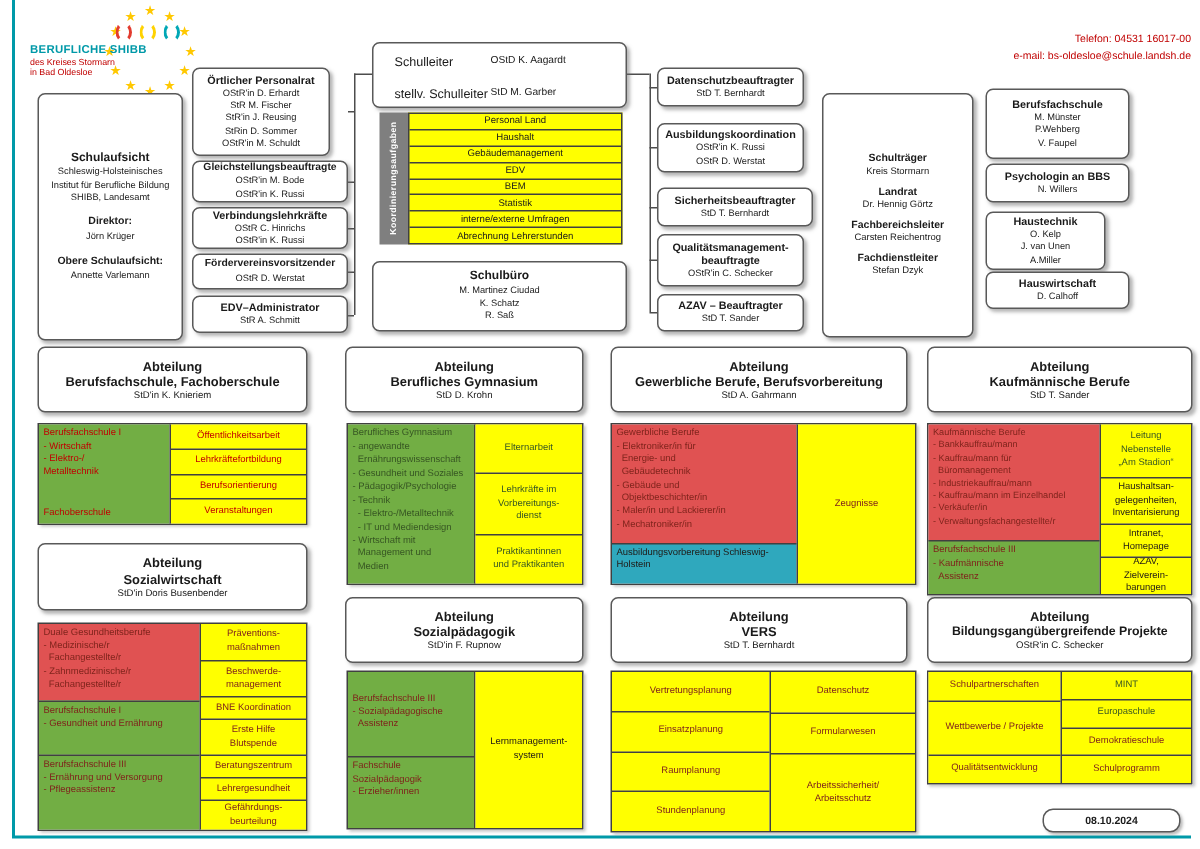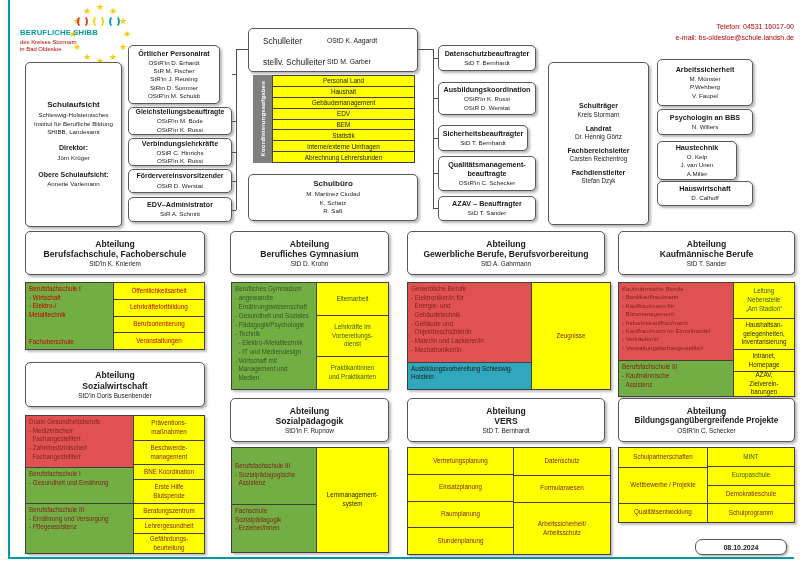--- a/index.html
+++ b/index.html
@@ -162,21 +162,21 @@
 
   <div class="wbox vflex" style="left:438px;top:45px;width:98px;height:26px">
     <div class="t">Datenschutzbeauftragter</div>
     <div class="n">StD T. Bernhardt</div>
   </div>
   <div class="wbox vflex" style="left:438px;top:82px;width:98px;height:33px">
     <div class="t">Ausbildungskoordination</div>
     <div class="n">OStR'in K. Russi
 OStR D. Werstat</div>
   </div>
-  <div class="wbox vflex" style="left:438px;top:125px;width:90px;height:26px">
+  <div class="wbox vflex" style="left:438px;top:125px;width:104px;height:26px">
     <div class="t">Sicherheitsbeauftragter</div>
     <div class="n">StD T. Bernhardt</div>
   </div>
   <div class="wbox vflex" style="left:438px;top:156px;width:98px;height:35px">
     <div class="t">Qualitätsmanagement-
 beauftragte</div>
     <div class="n">OStR'in C. Schecker</div>
   </div>
   <div class="wbox vflex" style="left:438px;top:196px;width:98px;height:25px">
     <div class="t">AZAV – Beauftragter</div>
@@ -188,21 +188,21 @@
     <div class="rolename">Kreis Stormarn</div>
     <div class="role">Landrat</div>
     <div class="rolename">Dr. Hennig Görtz</div>
     <div class="role">Fachbereichsleiter</div>
     <div class="rolename">Carsten Reichentrog</div>
     <div class="role">Fachdienstleiter</div>
     <div class="rolename" style="margin-bottom:0">Stefan Dzyk</div>
   </div>
 
   <div class="wbox vflex" style="left:657px;top:59px;width:96px;height:47px">
-    <div class="t">Arbeitssicherheit</div>
+    <div class="t">Berufsfachschule</div>
     <div class="n">M. Münster
 P.Wehberg
 V. Faupel</div>
   </div>
   <div class="wbox vflex" style="left:657px;top:109px;width:96px;height:26px">
     <div class="t">Psychologin an BBS</div>
     <div class="n">N. Willers</div>
   </div>
   <div class="wbox vflex" style="left:657px;top:141px;width:80px;height:39px">
     <div class="t">Haustechnik</div>

